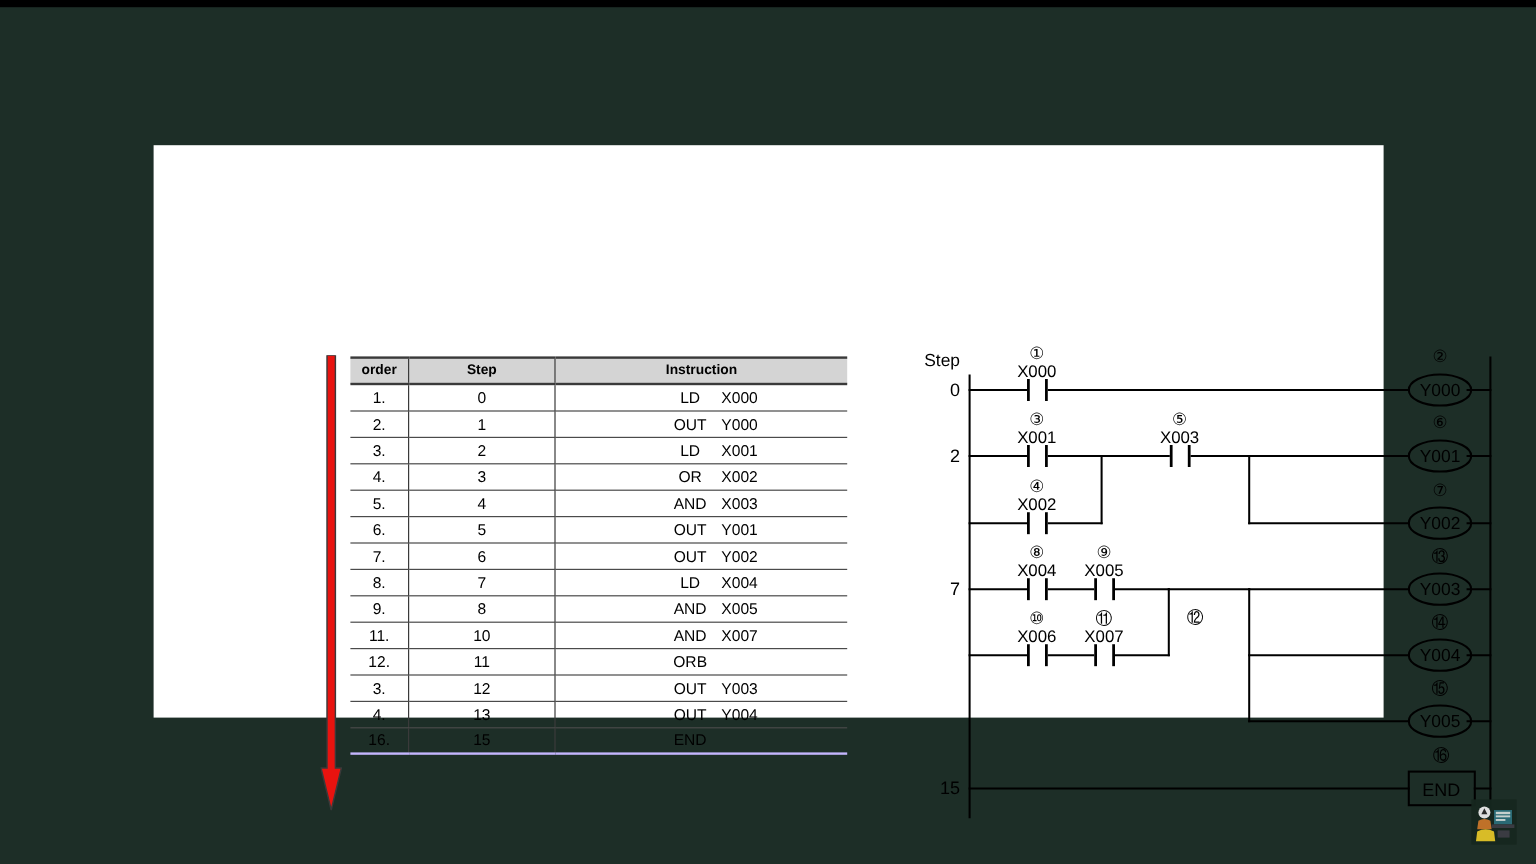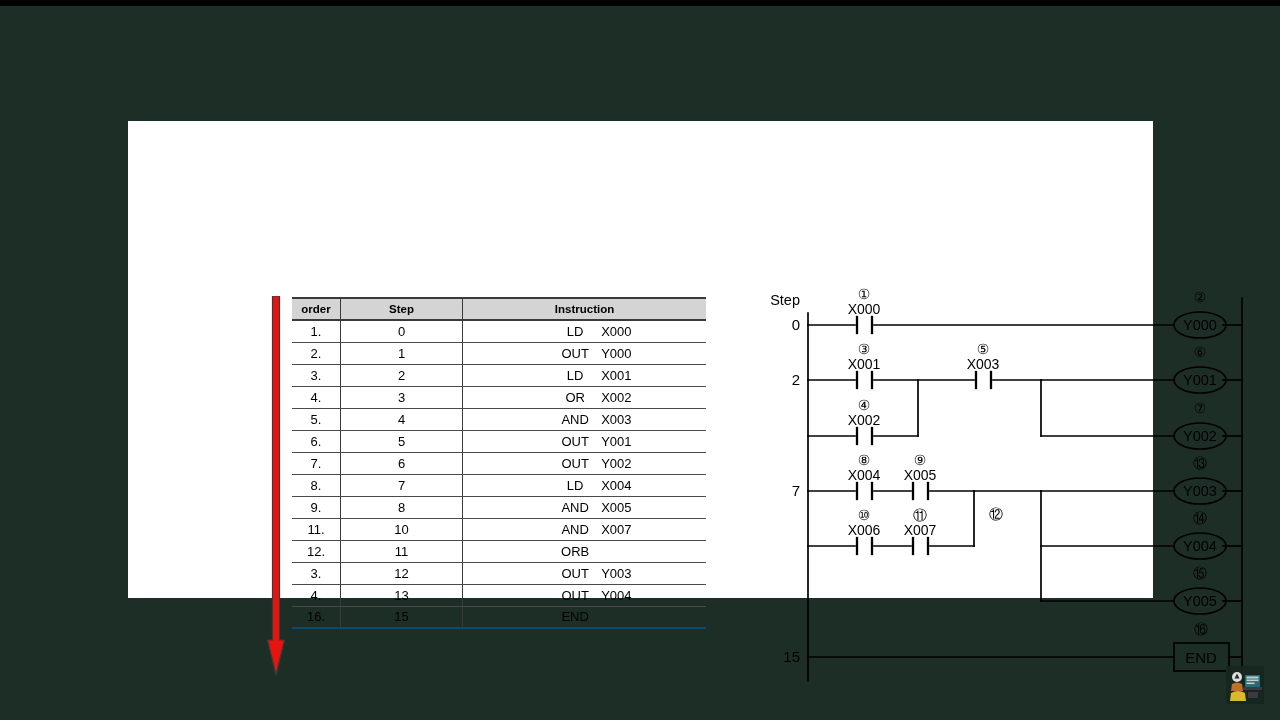--- a/index.html
+++ b/index.html
@@ -55,21 +55,21 @@
   }
   table.instr td {
     height:22px;
     border-bottom:1.5px solid #4a4a4a;
     border-left:1.5px solid #3a3a3a;
     border-right:1.5px solid #3a3a3a;
     text-align:center;
     padding:0;
     font-size:13px;
   }
-  table.instr tr:last-child td { border-bottom:2px solid #0c4a6e; }
+  table.instr tr:last-child td { border-bottom:2px solid #c4b5fd; }
   table.instr th.c-order, table.instr td.c-order { width:48px; }
   table.instr th.c-step,  table.instr td.c-step  { width:121px; }
   table.instr th.c-inst,  table.instr td.c-inst  { width:241px; }
   
   table.instr th.c-order, table.instr td.c-order { border-left:none; }
   table.instr th.c-inst,  table.instr td.c-inst  { border-right:none; }
   .inst-inner { display:flex; padding-left:86px; }
   .inst-op  { width:52px; text-align:center; }
   .inst-arg { text-align:left; }
 

